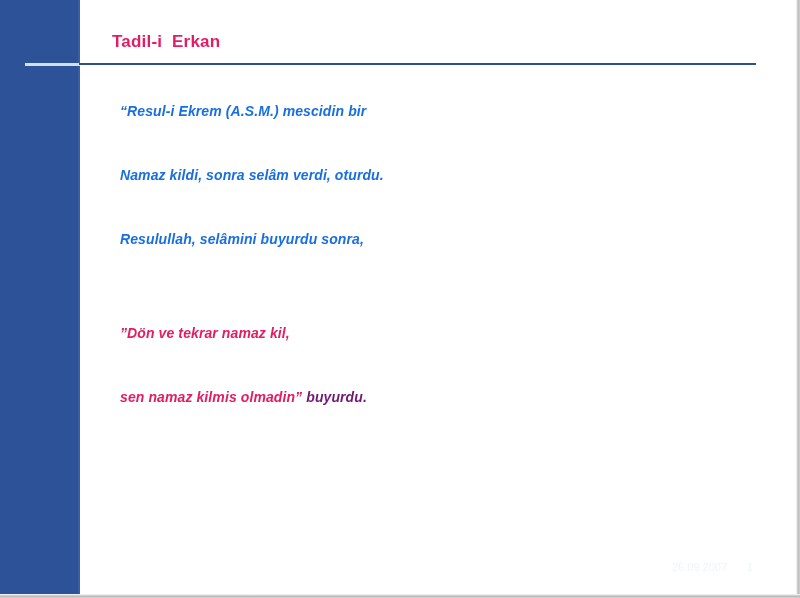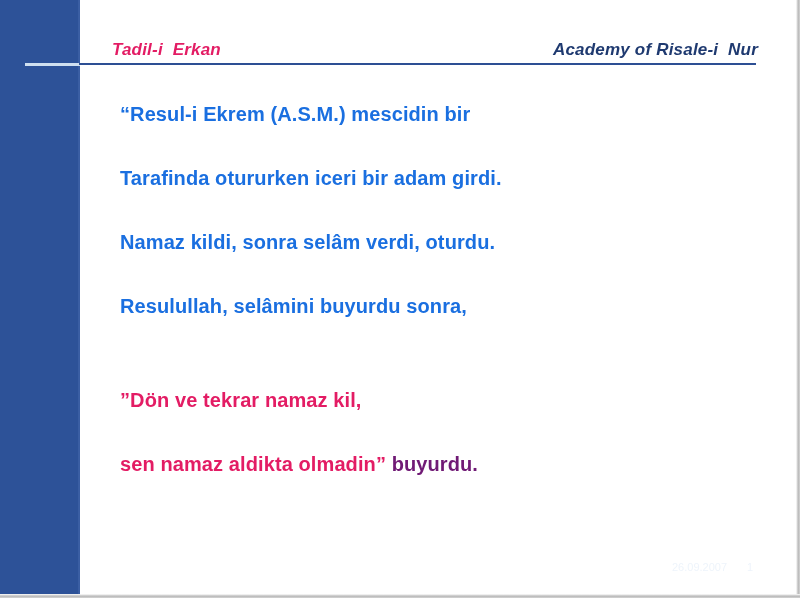--- a/index.html
+++ b/index.html
@@ -55,24 +55,23 @@
     bottom: 0;
     width: 800px;
     height: 4px;
     background: linear-gradient(to bottom, #ffffff 0%, #b9b9b9 55%, #d4d4d4 100%);
   }
 
   
   .header {
     position: absolute;
     left: 78px;
-    top: 12px;
+    top: 4px;
     width: 722px;
     height: 66px;
-    font-style: italic;
   }
   .header-left {
     position: absolute;
     left: 34px;
     top: 28px;
     font-size: 17px;
     font-weight: bold;
     color: #e31c64;
     letter-spacing: 0.2px;
     white-space: pre;
@@ -107,27 +106,28 @@
   }
 
   
   .body-block {
     position: absolute;
     left: 120px;
     top: 104px;
     width: 650px;
   }
   .line {
-    font-size: 20px;
+    font-size: 14px;
     font-weight: bold;
     line-height: 1;
     height: 64px;
     white-space: pre;
     letter-spacing: 0.1px;
     color: #1a6fe0;
+    font-style: italic;
   }
   .line.tone-pink {
     color: #e31c64;
     margin-top: 30px;
   }
   .seg-pink { color: #e31c64; }
   .seg-blue { color: #701a75; }
 
   
   .footer-date {
@@ -150,33 +150,31 @@
 </head>
 <body>
 
 <div id="slide">
 
   <div class="sidebar-band"></div>
   <div class="sidebar-seam"></div>
 
   <div class="header">
     <div class="header-left">Tadil-i  Erkan</div>
-    <div class="header-right">Academy of Risale-i  Nur</div>
   </div>
 
   <div class="rule-pale"></div>
   <div class="rule-navy"></div>
 
   <div class="body-block" id="body-block">
       <div class="line">“Resul-i Ekrem (A.S.M.) mescidin bir</div>
-      <div class="line">Tarafinda otururken iceri bir adam girdi.</div>
       <div class="line">Namaz kildi, sonra selâm verdi, oturdu.</div>
       <div class="line">Resulullah, selâmini buyurdu sonra,</div>
       <div class="line tone-pink">”Dön ve tekrar namaz kil,</div>
-      <div class="line"><span class="seg-pink">sen namaz aldikta olmadin”</span><span class="seg-blue"> buyurdu.</span></div>
+      <div class="line"><span class="seg-pink">sen namaz kilmis olmadin”</span><span class="seg-blue"> buyurdu.</span></div>
     </div>
 
   <div class="footer-date">26.09.2007</div>
   <div class="footer-page">1</div>
 
   <div class="frame-right"></div>
   <div class="frame-bottom"></div>
 
 </div>
 

